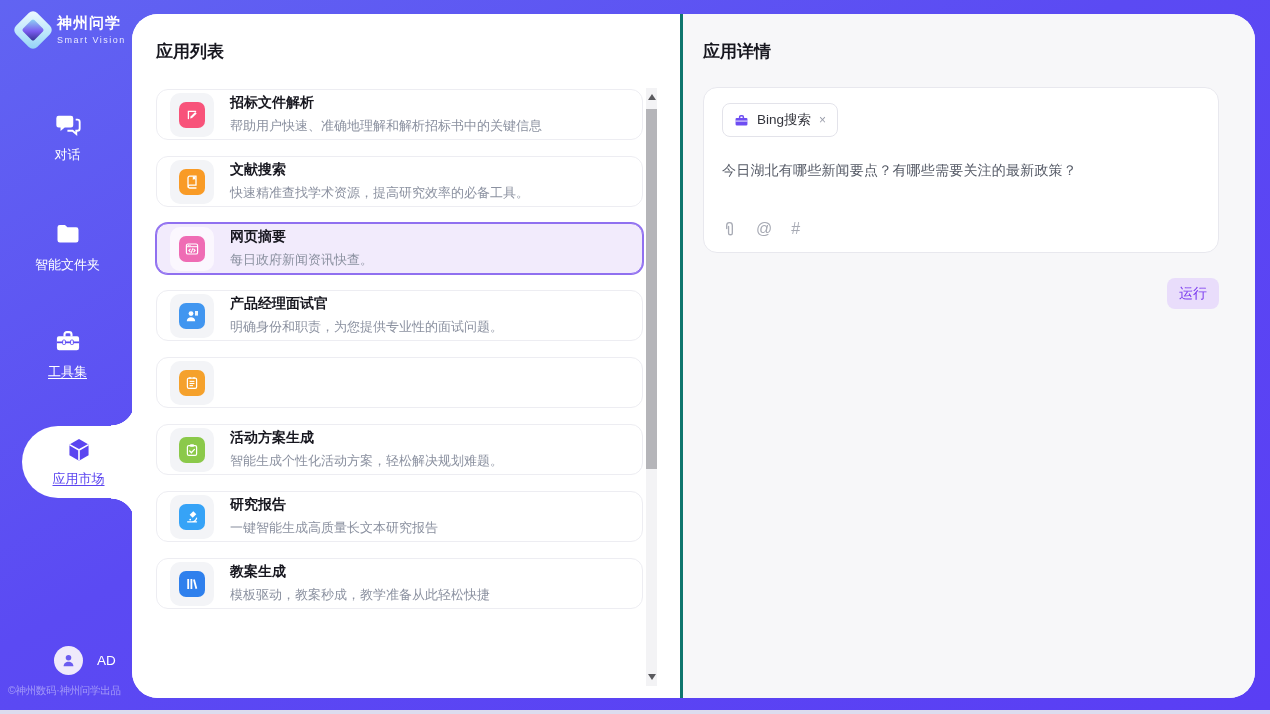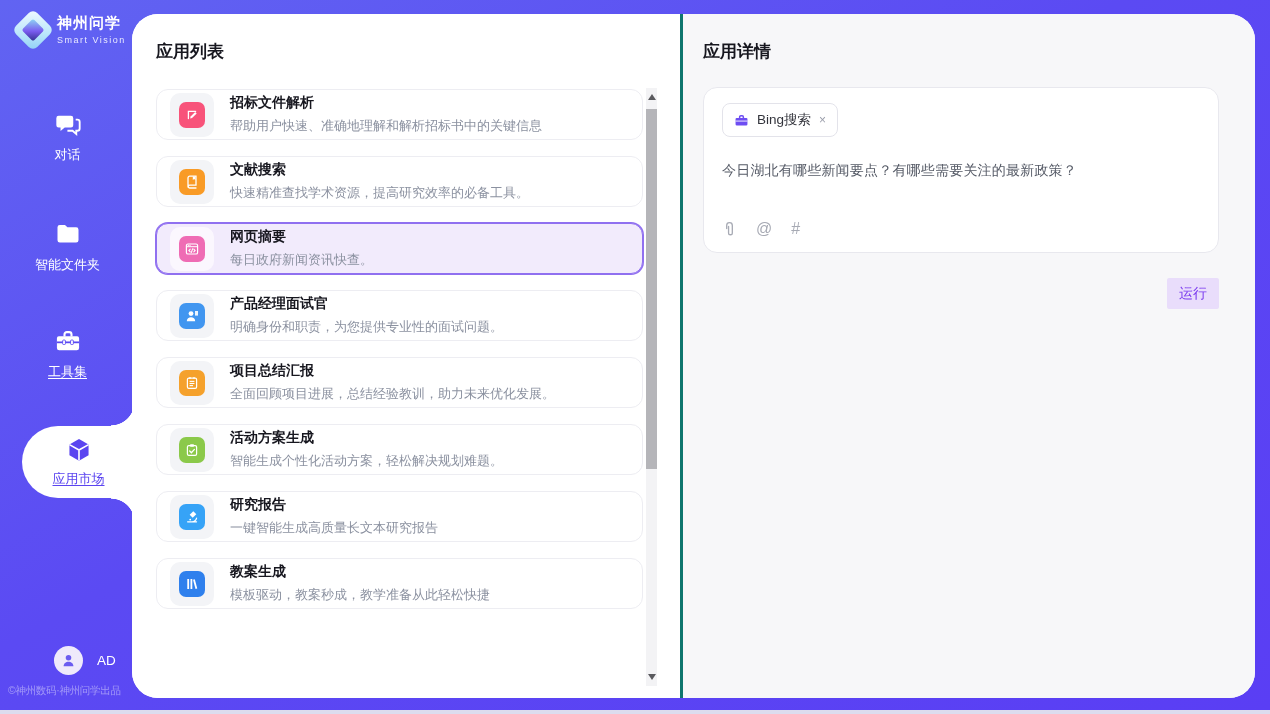--- a/index.html
+++ b/index.html
@@ -66,21 +66,21 @@
   .detail-card { margin-top:24px; background:#fff; border:1px solid #e8e8ee; border-radius:14px;
     padding:15px 18px; height:166px; position:relative; }
   .tool-chip { display:inline-flex; align-items:center; gap:8px; border:1px solid #e3e3ea;
     border-radius:8px; padding:7px 11px; background:#fff; cursor:pointer; }
   .chip-label { font-size:13.5px; color:#33343c; }
   .chip-close { font-size:12px; color:#9b9eab; cursor:pointer; line-height:1; }
   .prompt-text { margin-top:25px; font-size:14px; color:#555a66; letter-spacing:0.2px; }
   .attach-row { position:absolute; left:18px; bottom:14px; display:flex; align-items:center; gap:19px; color:#a7aab4; }
   .attach-row .txt-icon { font-size:16px; cursor:pointer; }
   .run-row { display:flex; justify-content:flex-end; margin-top:25px; }
-  .run-btn { min-width:52px; height:31px; border:none; border-radius:2px; background:#e9ddfb;
+  .run-btn { min-width:52px; height:31px; border:none; border-radius:8px; background:#e9ddfb;
     color:#7a3aef; font-size:14px; cursor:pointer; font-family:inherit; padding:0 12px; }
   .bottom-strip { position:absolute; left:0; top:710px; width:1270px; height:4px; background:#dcdcee; }
 </style>
 </head>
 <body>
 
 <div class="app">
 
   <div class="sidebar">
     <div class="logo">
@@ -219,24 +219,20 @@
               <svg width="16" height="16" viewBox="0 0 16 16">
                 <rect x="3.4" y="3.2" width="9.2" height="10.2" rx="1.4" fill="none" stroke="#fff" stroke-width="1.2"></rect>
                 <line x1="5.6" y1="6.4" x2="10.4" y2="6.4" stroke="#fff" stroke-width="1.1"></line>
                 <line x1="5.6" y1="8.5" x2="10.4" y2="8.5" stroke="#fff" stroke-width="1.1"></line>
                 <line x1="5.6" y1="10.6" x2="9" y2="10.6" stroke="#fff" stroke-width="1.1"></line>
                 <line x1="6" y1="2" x2="6" y2="4" stroke="#fff" stroke-width="1.2"></line>
                 <line x1="10" y1="2" x2="10" y2="4" stroke="#fff" stroke-width="1.2"></line>
               </svg>
             </div>
           </div>
-          <div class="card-text">
-            <span class="card-name">项目总结汇报</span>
-            <span class="card-desc">全面回顾项目进展，总结经验教训，助力未来优化发展。</span>
-          </div>
         </div>
 
         <div class="app-card">
           <div class="icon-wrap">
             <div class="glyph" style="background: rgb(139, 201, 74);">
               <svg width="16" height="16" viewBox="0 0 16 16">
                 <rect x="3.4" y="3.6" width="9.2" height="9.8" rx="1.4" fill="none" stroke="#fff" stroke-width="1.2"></rect>
                 <rect x="6" y="2.2" width="4" height="2.6" rx="0.8" fill="#fff"></rect>
                 <path fill="none" stroke="#fff" stroke-width="1.3" stroke-linecap="round" d="M5.7 9l1.7 1.7 3-3.3"></path>
               </svg>

